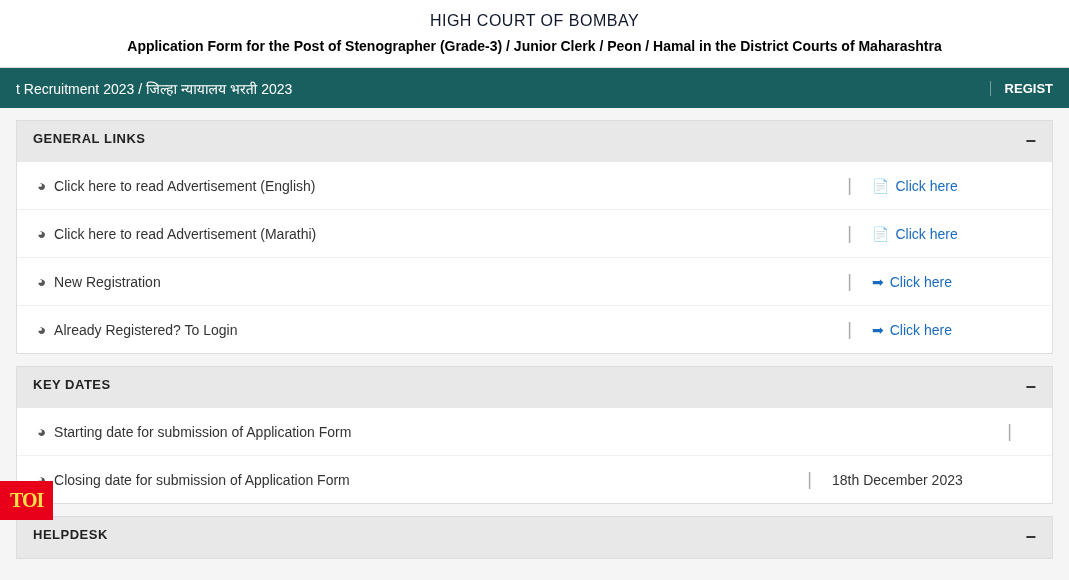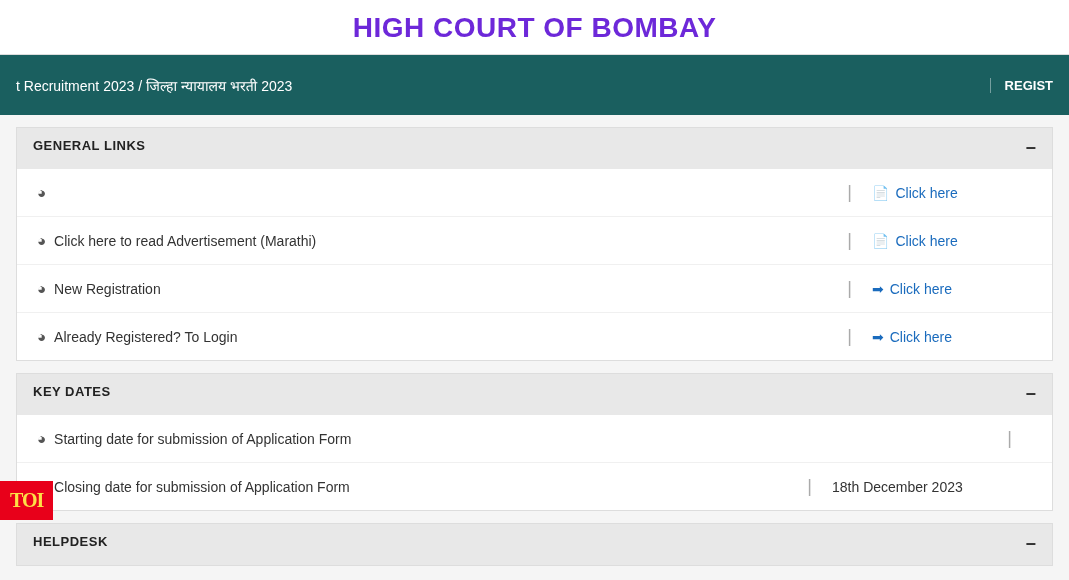--- a/index.html
+++ b/index.html
@@ -12,42 +12,42 @@
     }
 
     
     .header {
       text-align: center;
       padding: 12px 20px 10px;
       background: #fff;
       border-bottom: 1px solid #ddd;
     }
     .header-title {
-      font-size: 28px;
-      font-weight: bold;
-      color: #6d28d9;
+      font-size: 16px;
+      font-weight: normal;
+      color: #0f172a;
       letter-spacing: 0.5px;
     }
     .header-subtitle {
       font-size: 14px;
       font-weight: bold;
       color: #000;
       margin-top: 6px;
       line-height: 1.5;
     }
 
     
     .navbar {
       background: #1a5f5f;
       color: #fff;
       display: flex;
       align-items: center;
       justify-content: space-between;
       padding: 0 16px;
-      height: 60px;
+      height: 40px;
       overflow: hidden;
     }
     .navbar-text {
       font-size: 14px;
       color: #fff;
       white-space: nowrap;
     }
     .navbar-register {
       font-size: 13px;
       font-weight: bold;
@@ -161,39 +161,41 @@
       z-index: 999;
       font-family: Georgia, serif;
       letter-spacing: -1px;
     }
   </style>
 </head>
 <body>
 
 <div class="header">
   <div class="header-title">HIGH COURT OF BOMBAY</div>
+  <div class="header-subtitle">Application Form for the Post of Stenographer (Grade-3) / Junior Clerk / Peon / Hamal in the District Courts of Maharashtra</div>
 </div>
 
 <div class="navbar">
   <span class="navbar-text">t Recruitment 2023 / जिल्हा न्यायालय भरती 2023</span>
   <span class="navbar-register">REGIST</span>
 </div>
 
 <div class="main">
 
   <div class="section">
     <div class="section-header">
       <span class="section-header-title">GENERAL LINKS</span>
       <span class="section-collapse-icon">−</span>
     </div>
     <div class="section-body">
 
       <div class="section-row">
         <div class="row-left">
           <span class="row-icon">◕</span>
+          <span>Click here to read Advertisement (English)</span>
         </div>
         <span class="row-divider">|</span>
         <div class="row-right">
           <span class="pdf-icon">📄</span>
           <a class="row-link" href="#">Click here</a>
         </div>
       </div>
 
       <div class="section-row">
         <div class="row-left">

